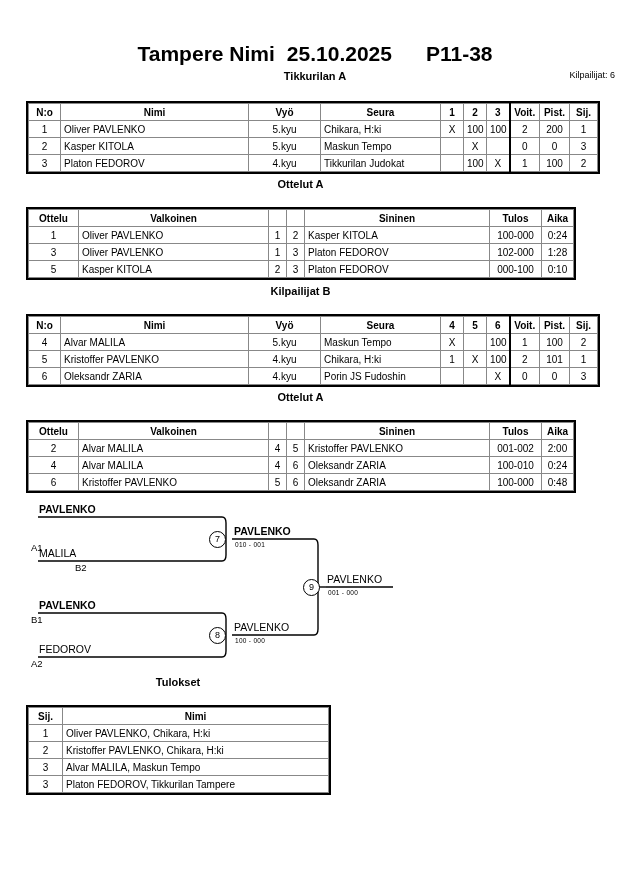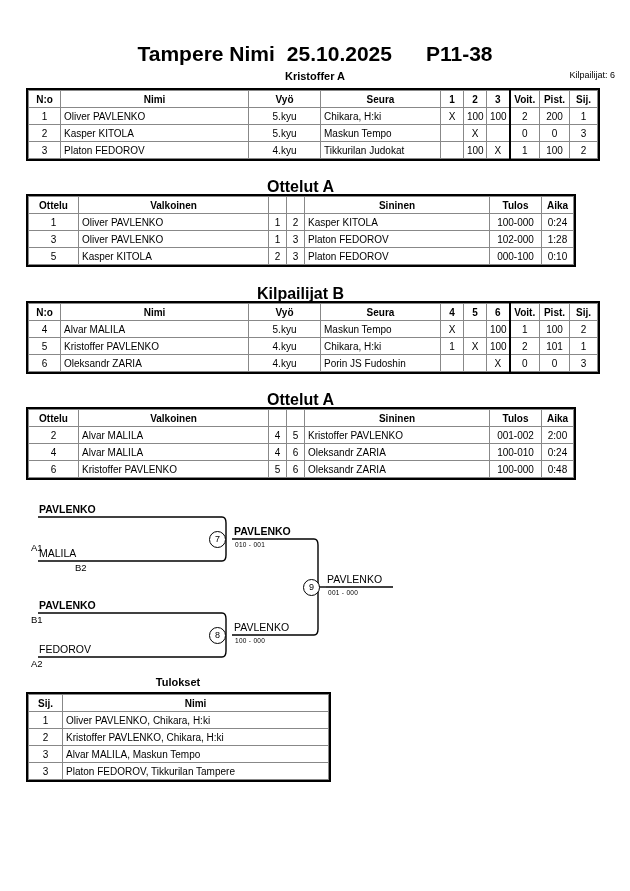--- a/index.html
+++ b/index.html
@@ -50,21 +50,21 @@
     font-weight: normal;
     color: #000;
   }
 
   
   .section-head {
     position: absolute;
     width: 545px;
     left: 28px;
     text-align: center;
-    font-size: 16px;
+    font-size: 11px;
     font-weight: bold;
   }
 
   
   table.grid {
     position: absolute;
     border-collapse: collapse;
     font-size: 10px;
     background: #fff;
     table-layout: fixed;
@@ -78,20 +78,21 @@
     white-space: nowrap;
   }
   table.grid th {
     font-weight: bold;
     text-align: center;
     font-size: 10px;
   }
   .outer {
     outline: 2px solid #000;
     outline-offset: 0px;
+    margin-top: 13px;
   }
   .c { text-align: center; }
   .l { text-align: left; }
   .b { font-weight: bold; }
 
   
   .sep-left { border-left: 2px solid #000 !important; }
 
   
   .bracket {
@@ -142,21 +143,21 @@
     font-size: 11px;
     font-weight: bold;
   }
 </style>
 </head>
 <body>
 
 <div class="title-row">
   <span class="t-event">Tampere Nimi</span><span class="t-date">25.10.2025</span><span class="t-cat">P11-38</span>
 </div>
-<div class="subtitle">Kristoffer A</div>
+<div class="subtitle">Tikkurilan A</div>
 <div class="entrants">Kilpailijat: 6</div>
 
 <table class="grid outer" style="left:28px; top:90px; width:545px;">
   <colgroup>
     <col style="width:32px">
       <col style="width:188px">
       <col style="width:72px">
       <col style="width:120px">
     <col style="width:23px">
       <col style="width:23px">

